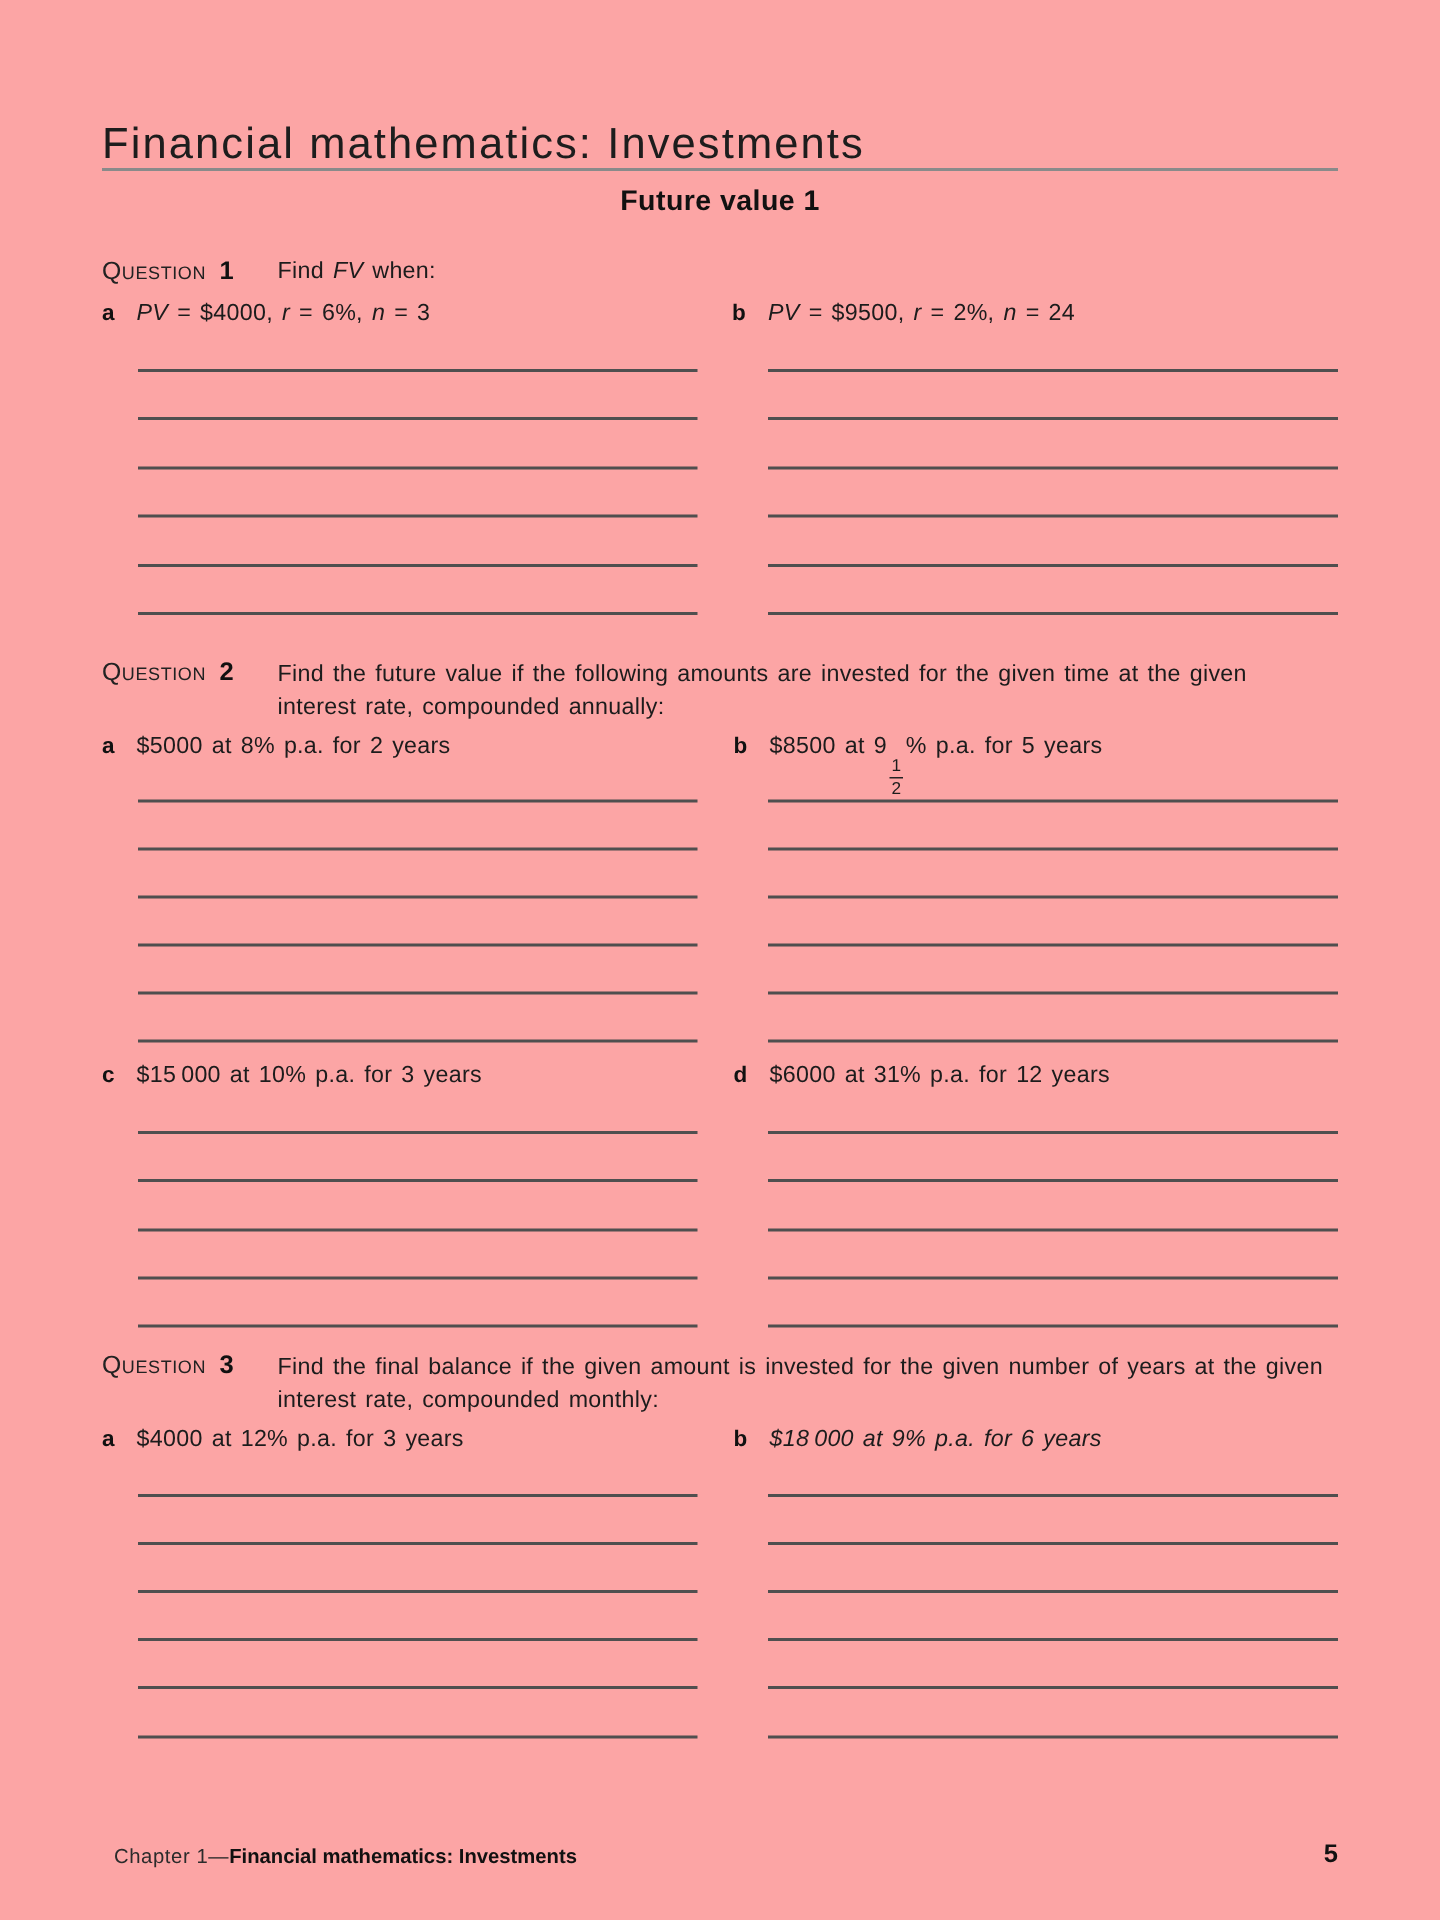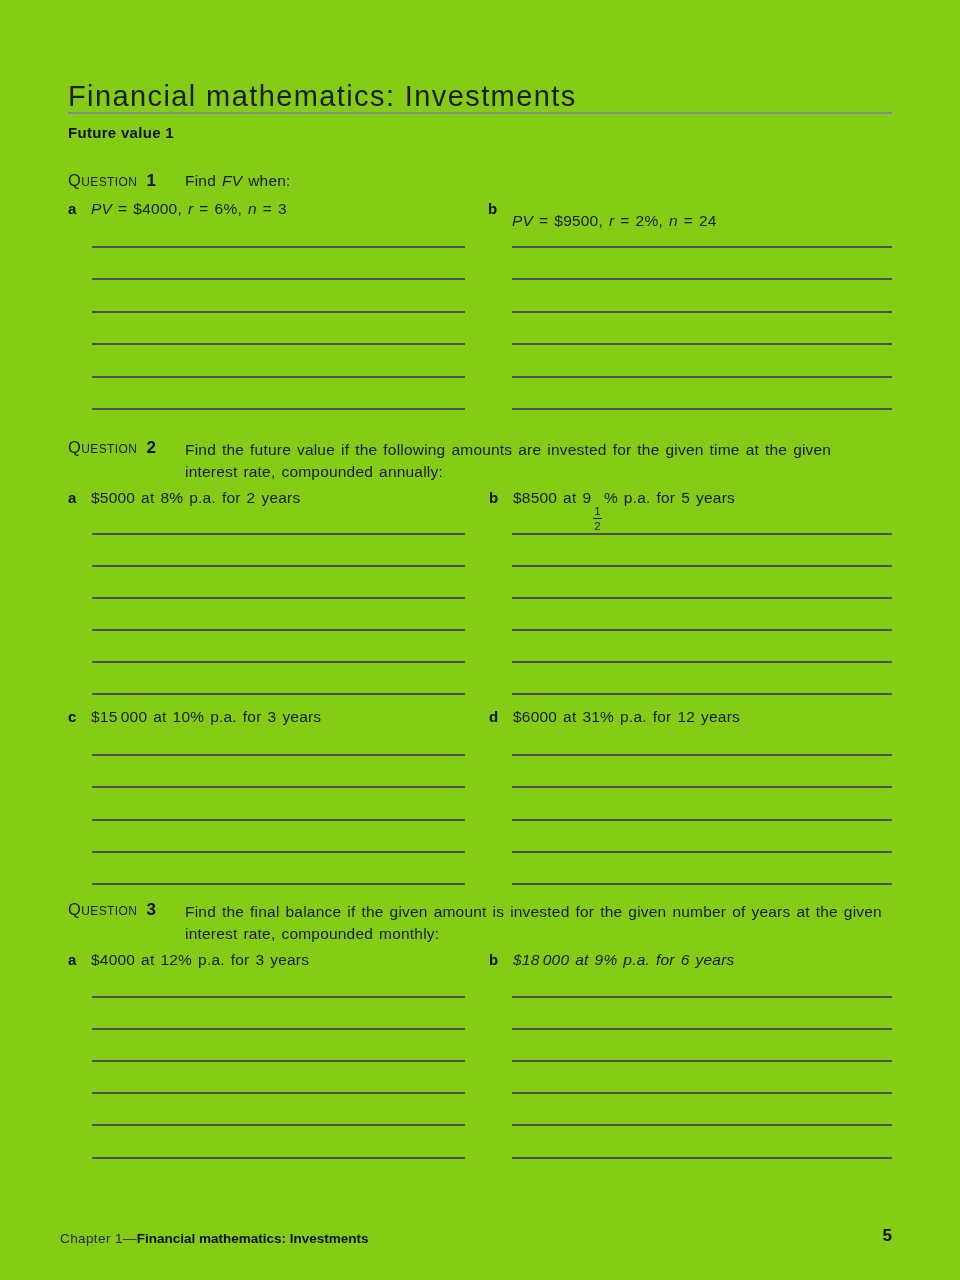--- a/index.html
+++ b/index.html
@@ -1,21 +1,21 @@
 <!DOCTYPE html>
 <html><head>
 <meta charset="utf-8">
 <style>
   html,body{margin:0;padding:0;background:#ffffff;}
-  .page{position:relative;width:960px;height:1280px;background:#84cc16;overflow:hidden;
+  .page{position:relative;width:960px;height:1280px;background:#fca5a5;overflow:hidden;
         font-family:"Liberation Sans","DejaVu Sans",sans-serif;color:#1c1c1c;}
   .abs{position:absolute;}
   .page-title{font-size:29px;letter-spacing:1.4px;color:#1d1d1d;font-weight:400;}
   .title-rule{height:2px;background:#8a8a8a;}
-  .subtitle{font-size:15px;font-weight:bold;letter-spacing:.3px;text-align:left;color:#111;}
+  .subtitle{font-size:19px;font-weight:bold;letter-spacing:.3px;text-align:center;color:#111;}
   .qword{font-variant:small-caps;font-size:16.5px;letter-spacing:.4px;color:#222;}
   .qnum{font-weight:bold;font-size:17px;margin-left:9px;color:#111;}
   .body-text{font-size:15.5px;letter-spacing:.2px;word-spacing:1.5px;color:#1c1c1c;}
   .prompt-lines{line-height:22px;}
   .part-label{font-weight:bold;font-size:15px;color:#111;}
   .var{font-style:italic;margin-top:24px;}
   .answer-line{position:absolute;height:2px;background:#4f4f4f;}
   .frac{display:inline-flex;flex-direction:column;align-items:center;vertical-align:-12px;
         line-height:1.05;font-size:11.5px;margin:0 2px;}
   .frac .num{border-bottom:1.3px solid #222;padding:0 1px 1px;}
@@ -40,21 +40,21 @@
   <div class="abs body-text" style="left:185px;top:172px;">
     <span>Find </span><span class="var">FV</span><span> when:</span>
   </div>
 
   <span class="abs part-label" style="left:68px;top:200px;">a</span>
   <span class="abs body-text" style="left:91px;top:200px;">
     <span class="var">PV</span><span> = $4000, </span><span class="var">r</span><span> = 6%, </span><span class="var">n</span><span> = 3</span>
   </span>
 
   <span class="abs part-label" style="left:488px;top:200px;">b</span>
-  <span class="abs body-text" style="left:512px;top:212px;">
+  <span class="abs body-text" style="left:512px;top:200px;">
     <span class="var">PV</span><span> = $9500, </span><span class="var">r</span><span> = 2%, </span><span class="var">n</span><span> = 24</span>
   </span>
 
   <div>
       <div class="answer-line" style="top: 246px; left: 92px; width: 373px; background: rgb(79, 79, 79);"></div>
       <div class="answer-line" style="top: 278.4px; left: 92px; width: 373px; background: rgb(79, 79, 79);"></div>
       <div class="answer-line" style="top: 310.8px; left: 92px; width: 373px; background: rgb(79, 79, 79);"></div>
       <div class="answer-line" style="top: 343.2px; left: 92px; width: 373px; background: rgb(79, 79, 79);"></div>
       <div class="answer-line" style="top: 375.6px; left: 92px; width: 373px; background: rgb(79, 79, 79);"></div>
       <div class="answer-line" style="top: 408px; left: 92px; width: 373px; background: rgb(79, 79, 79);"></div>
@@ -149,18 +149,18 @@
     </div>
   <div>
       <div class="answer-line" style="top: 996px; left: 512px; width: 380px; background: rgb(79, 79, 79);"></div>
       <div class="answer-line" style="top: 1028.1px; left: 512px; width: 380px; background: rgb(79, 79, 79);"></div>
       <div class="answer-line" style="top: 1060.2px; left: 512px; width: 380px; background: rgb(79, 79, 79);"></div>
       <div class="answer-line" style="top: 1092.3px; left: 512px; width: 380px; background: rgb(79, 79, 79);"></div>
       <div class="answer-line" style="top: 1124.4px; left: 512px; width: 380px; background: rgb(79, 79, 79);"></div>
       <div class="answer-line" style="top: 1156.5px; left: 512px; width: 380px; background: rgb(79, 79, 79);"></div>
     </div>
 
-  <div class="abs" style="left:60px;top:1229px;text-align:center;">
+  <div class="abs" style="left:76px;top:1229px;text-align:center;">
     <span class="footer-light">Chapter 1—</span><span class="footer-bold">Financial mathematics: Investments</span>
   </div>
   <div class="abs page-num" style="right:68px;top:1226px;">5</div>
 
 </div>
 
 </body></html>

